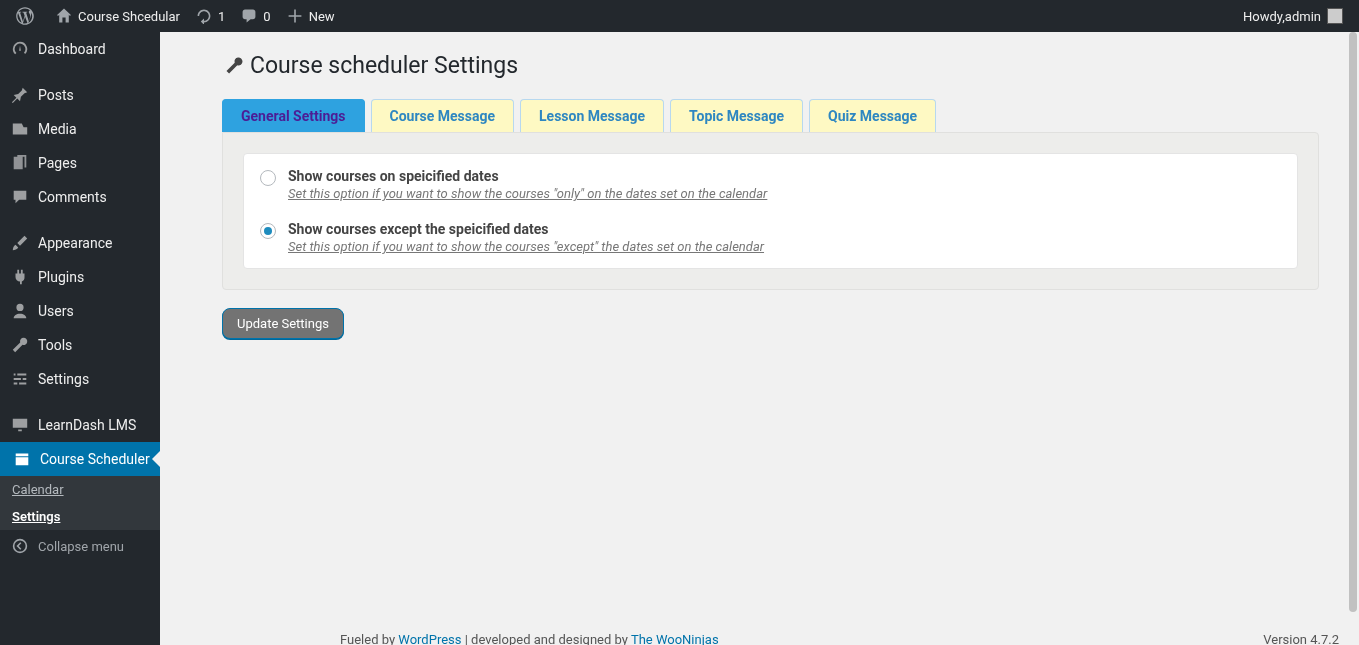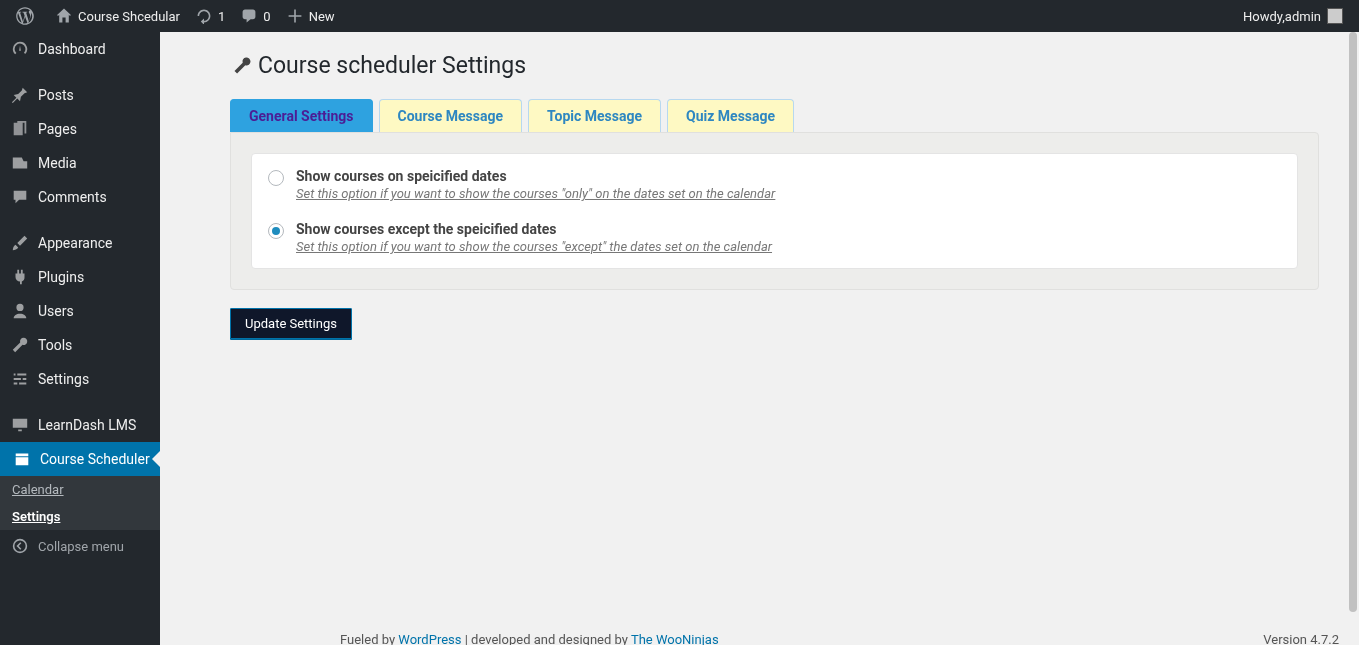--- a/index.html
+++ b/index.html
@@ -36,21 +36,21 @@
 #adminmenu .sub-item { padding: 6px 12px; color: #b4b9be; font-size: 13px; cursor: pointer; text-decoration: underline; }
 #adminmenu .sub-item.current { color: #fff; font-weight: 600; }
 #adminmenu .collapse { display: flex; align-items: center; padding: 8px 10px; color: #a0a5aa; font-size: 13px; cursor: pointer; }
 #adminmenu .collapse .icon { width: 20px; margin-right: 8px; display:inline-flex; justify-content:center; }
 
 
 #wpcontent {
   position: absolute; left: 160px; top: 32px; right: 0; bottom: 0; padding: 0; background: #f1f1f1;
   overflow: hidden;
 }
-.wrap { padding: 20px 20px 0 28px; }
+.wrap { padding: 20px 20px 0 20px; }
 .page-title { font-size: 23px; font-weight: 400; color: #23282d; margin: 0 0 20px 42px; display: flex; align-items: center; }
 .page-title .t-icon { margin-right: 8px; transform: rotate(90deg) scaleX(-1); }
 
 
 .tabs { display: flex; gap: 6px; margin-left: 42px; }
 .tabs .tab {
   padding: 8px 18px; font-size: 14px; font-weight: 700; color: #2e87c1;
   background: #fef9c3; border: 1px solid #b7d8ef; border-bottom: none;
   border-radius: 4px 4px 0 0; cursor: pointer;
 }
@@ -68,22 +68,22 @@
   width: 16px; height: 16px; border: 1px solid #b4b9be; border-radius: 50%;
   display: inline-flex; align-items: center; justify-content: center; flex-shrink: 0; margin-top: 2px;
   background: #fff;
 }
 .option-row .radio.checked::after { content: ''; width: 8px; height: 8px; background: #1e8cbe; border-radius: 50%; }
 .option-row .opt-label { font-weight: 700; font-size: 14px; color: #444; }
 .option-row .opt-desc { color: #777; font-style: italic; font-size: 13px; margin-top: 2px; text-decoration: underline; }
 
 .submit-row { margin: 18px 0 0 42px; }
 .button-primary {
-  background: #0f172a; border: 1px solid #0073aa; color: #fff; padding: 7px 14px;
-  font-size: 13px; border-radius: 1px; cursor: pointer; box-shadow: 0 1px 0 #006799;
+  background: #737373; border: 1px solid #0073aa; color: #fff; padding: 7px 14px;
+  font-size: 13px; border-radius: 8px; cursor: pointer; box-shadow: 0 1px 0 #006799;
 }
 
 
 #wpfooter {
   position: absolute; left: 180px; right: 20px; bottom: -2px; color: #555; font-size: 13px;
   display: flex; justify-content: space-between;
 }
 #wpfooter a { color: #0073aa; text-decoration: none; }
 
 
@@ -160,32 +160,32 @@
       <span class="icon">
         <svg width="18" height="18" viewBox="0 0 20 20" fill="currentColor">
             <path d="M13 2l5 5-3 1-4 4-1 5-3-3-5 5-1-1 5-5-3-3 5-1 4-4z"></path>
           </svg>
       </span>
       <span>Posts</span>
     </div>
     <div class="menu-item">
       <span class="icon">
         <svg width="18" height="18" viewBox="0 0 20 20" fill="currentColor">
+            <path d="M2 4h10l2 4h4v8H2zM12 10a2 2 0 11-4 0 2 2 0 014 0z"></path>
+          </svg>
+      </span>
+      <span>Media</span>
+    </div>
+    <div class="menu-item">
+      <span class="icon">
+        <svg width="18" height="18" viewBox="0 0 20 20" fill="currentColor">
             <path d="M3 3h10v14H3zm4-2h10v14h-2V3H7z" opacity=".9"></path>
           </svg>
       </span>
       <span>Pages</span>
-    </div>
-    <div class="menu-item">
-      <span class="icon">
-        <svg width="18" height="18" viewBox="0 0 20 20" fill="currentColor">
-            <path d="M2 4h10l2 4h4v8H2zM12 10a2 2 0 11-4 0 2 2 0 014 0z"></path>
-          </svg>
-      </span>
-      <span>Media</span>
     </div>
     <div class="menu-item">
       <span class="icon">
         <svg width="18" height="18" viewBox="0 0 20 20" fill="currentColor">
             <path d="M3 3h14v10H9l-4 4v-4H3z"></path>
           </svg>
       </span>
       <span>Comments</span>
     </div>
     <div class="separator"></div>
@@ -272,20 +272,21 @@
           <svg width="20" height="20" viewBox="0 0 20 20" fill="#444">
               <path d="M14 2a4 4 0 00-3.8 5.2L2 15.4 4.6 18l8.2-8.2A4 4 0 1014 2z"></path>
             </svg>
         </span>
         <span>Course scheduler Settings</span>
       </h1>
 
       <div class="tabs">
         <div class="tab active"><span>General Settings</span></div>
         <div class="tab"><span>Course Message</span></div>
+        <div class="tab"><span>Lesson Message</span></div>
         <div class="tab"><span>Topic Message</span></div>
         <div class="tab"><span>Quiz Message</span></div>
       </div>
 
       <div class="settings-panel">
         <div class="options-box">
           <div class="option-row">
             <span class="radio"></span>
             <div>
               <div class="opt-label">Show courses on speicified dates</div>

